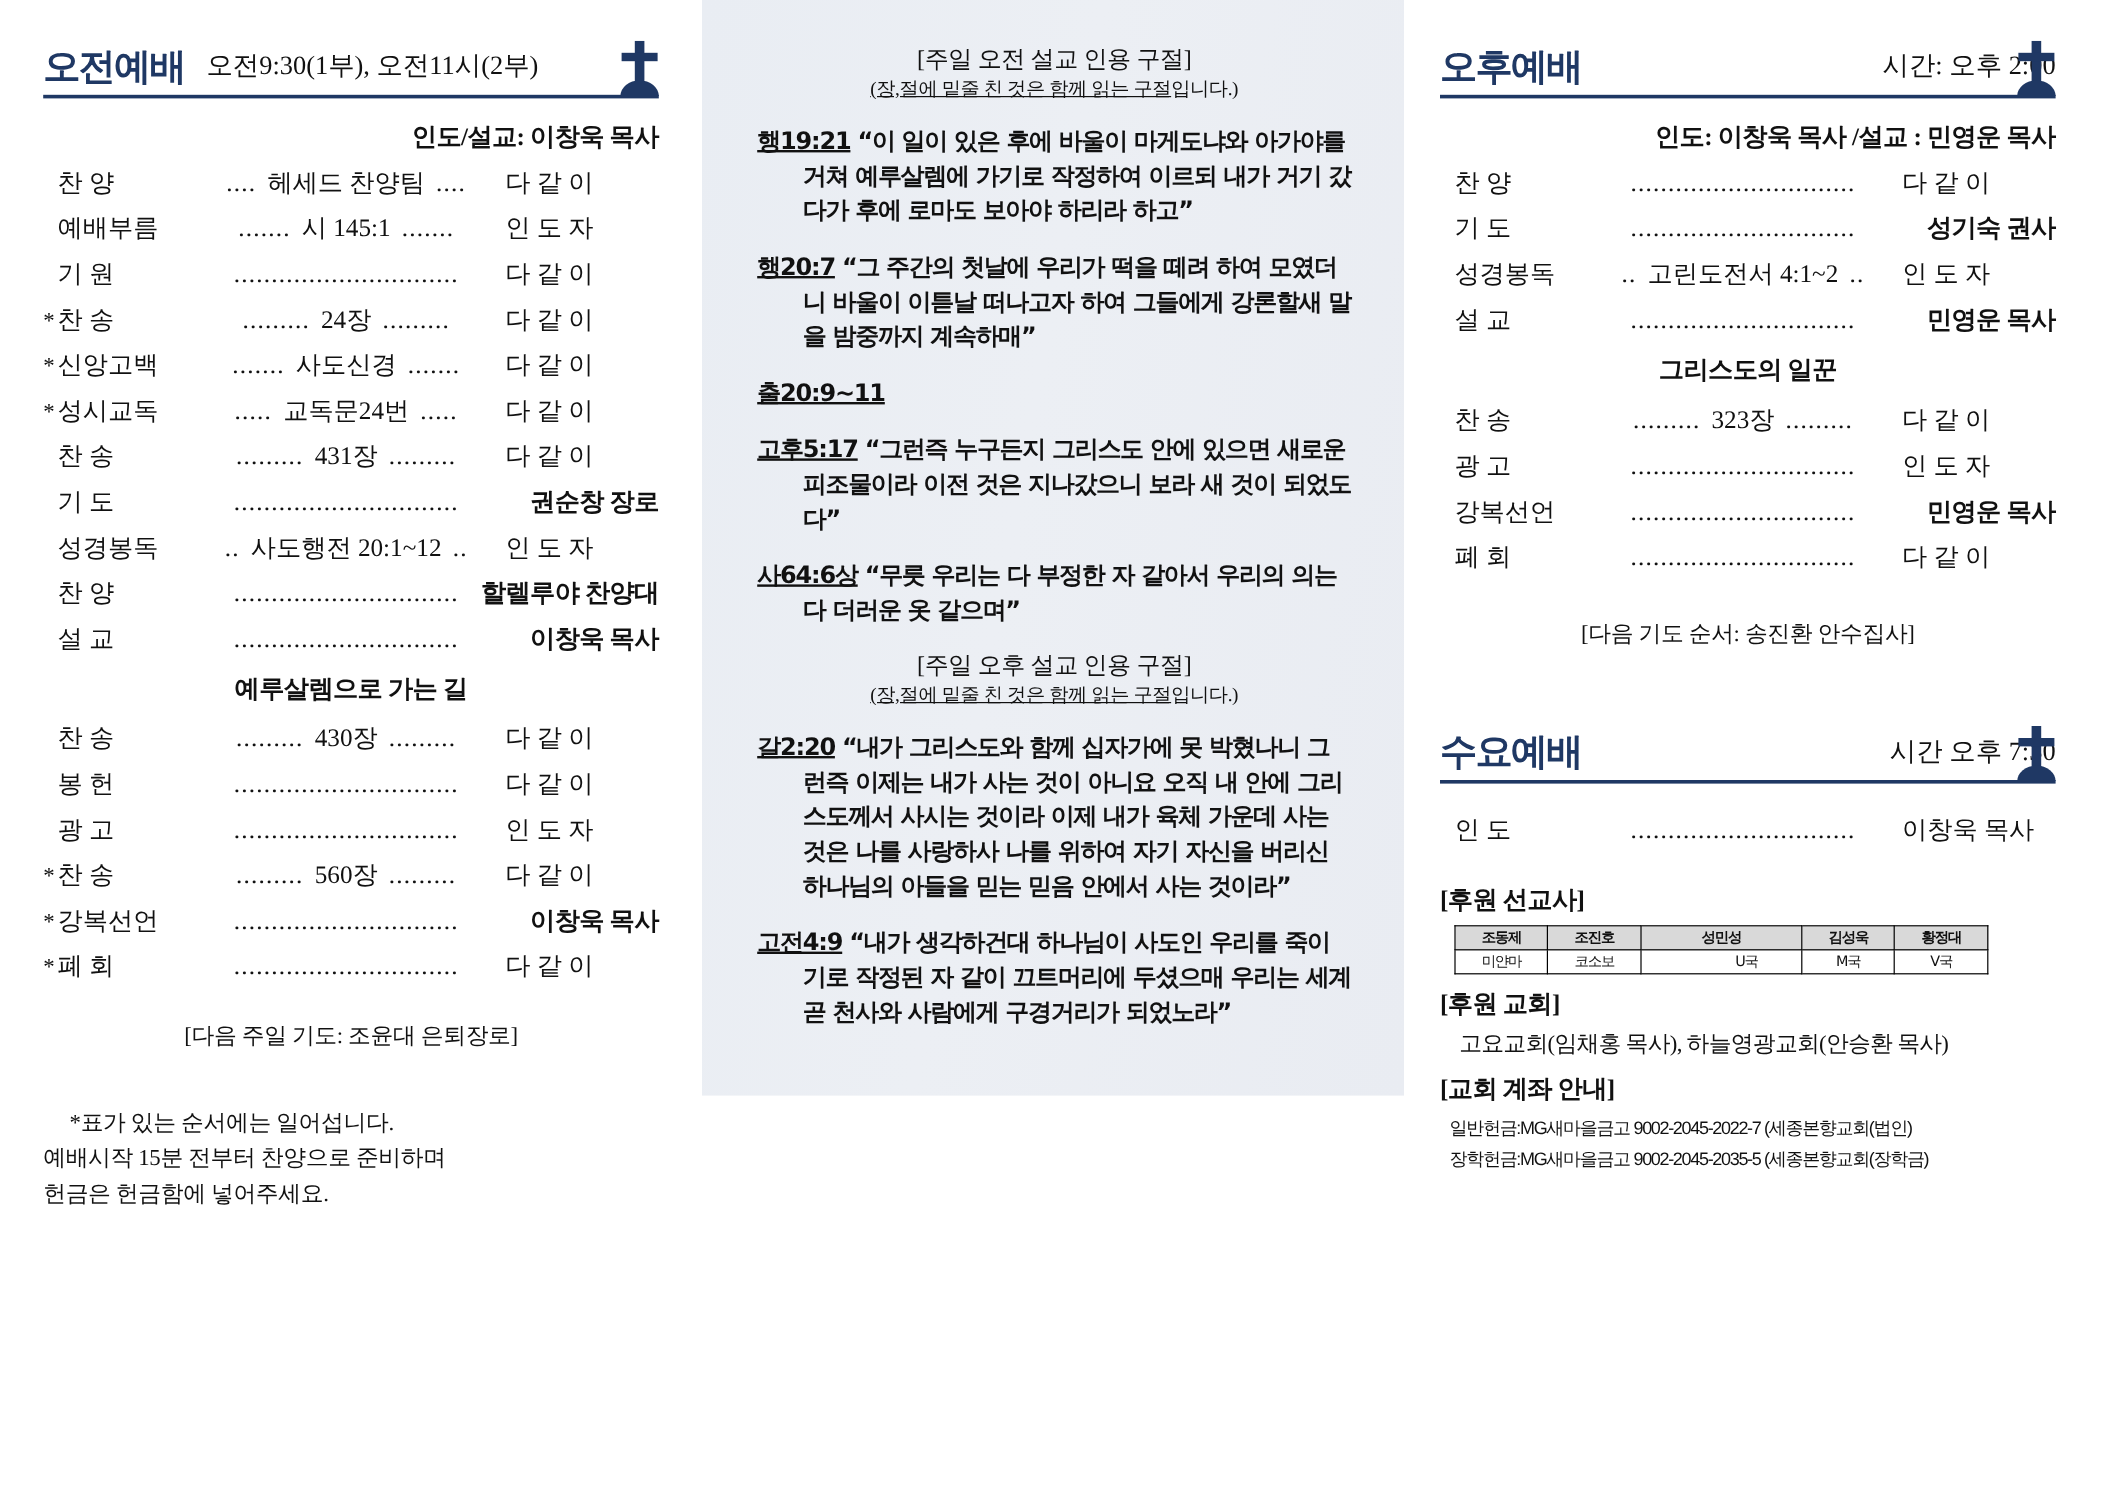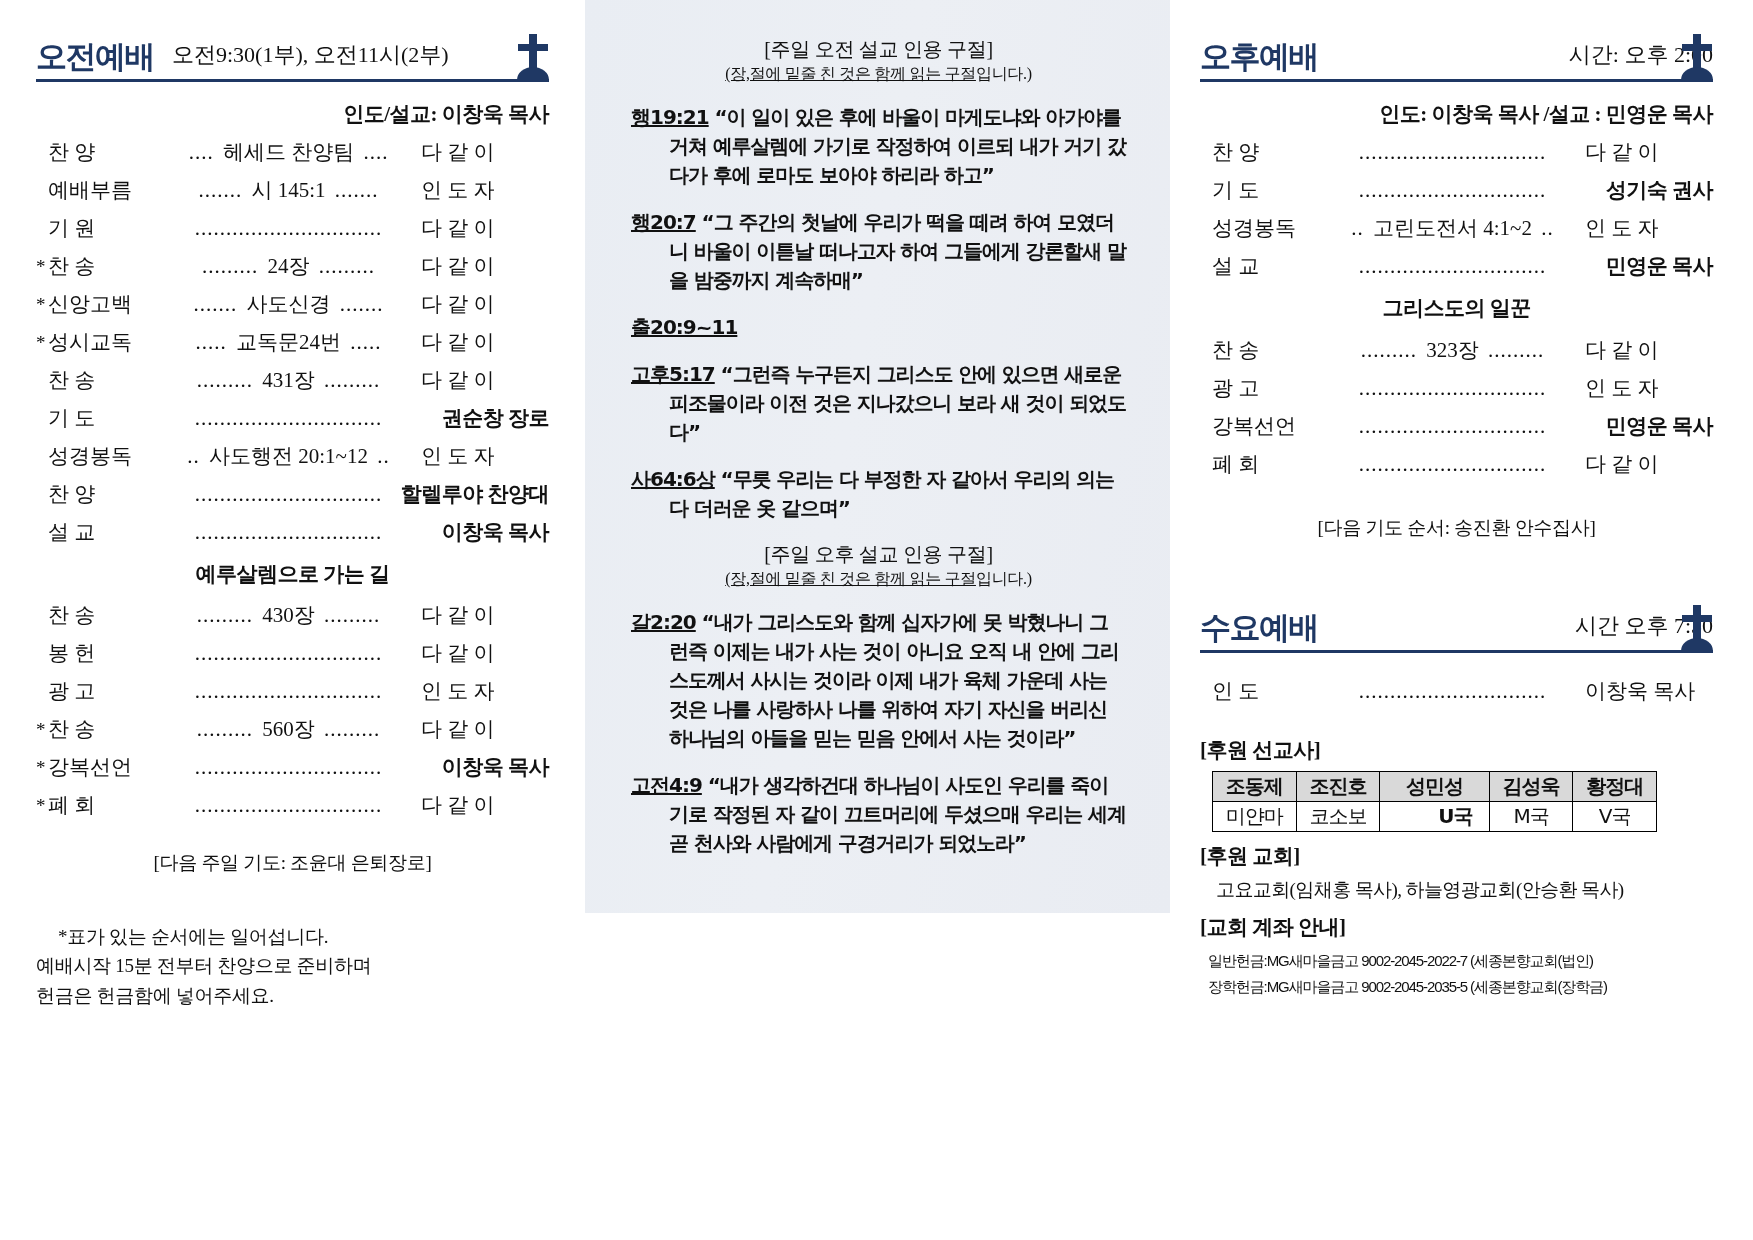--- a/index.html
+++ b/index.html
@@ -106,21 +106,21 @@
 
   .block-title {
     font-size:21px; font-weight:bold; margin-top:10px; margin-bottom:7px;
     letter-spacing:-0.5px;
   }
   table.miss {
     border-collapse:collapse; width:445px; margin:4px 0 6px 12px;
     font-family:"DejaVu Sans","Liberation Sans",sans-serif;
   }
   table.miss td, table.miss th {
-    border:1.5px solid #000; text-align:center; font-size:20px;
+    border:1.5px solid #000; text-align:center; font-size:12px;
     padding:1px 2px; letter-spacing:-1px; font-weight:bold;
   }
   table.miss thead td { background:#d9d9d9; }
   .sup-church { font-size:19px; margin:2px 0 4px 16px; letter-spacing:-0.6px; }
   .acct {
     font-family:Liberation Sans, sans-serif;
     font-size:15px; margin-left:8px; line-height:1.7; letter-spacing:-1.1px;
   }
   .sec-gap { height:70px; }
 </style>
@@ -399,21 +399,21 @@
             <td>조진호</td>
             <td>성민성</td>
             <td>김성욱</td>
             <td>황정대</td>
           </tr>
         </thead>
       <tbody>
           <tr>
             <td style="font-weight: normal;">미얀마</td>
             <td style="font-weight: normal;">코소보</td>
-            <td style="font-weight: bold; padding-left: 44px;">U국</td>
+            <td style="font-weight: normal; padding-left: 44px;">U국</td>
             <td style="font-weight: normal;">M국</td>
             <td style="font-weight: normal;">V국</td>
           </tr>
         </tbody>
     </table>
 
     <div class="block-title">[후원 교회]</div>
     <div class="sup-church">고요교회(임채홍 목사), 하늘영광교회(안승환 목사)</div>
 
     <div class="block-title">[교회 계좌 안내]</div>

